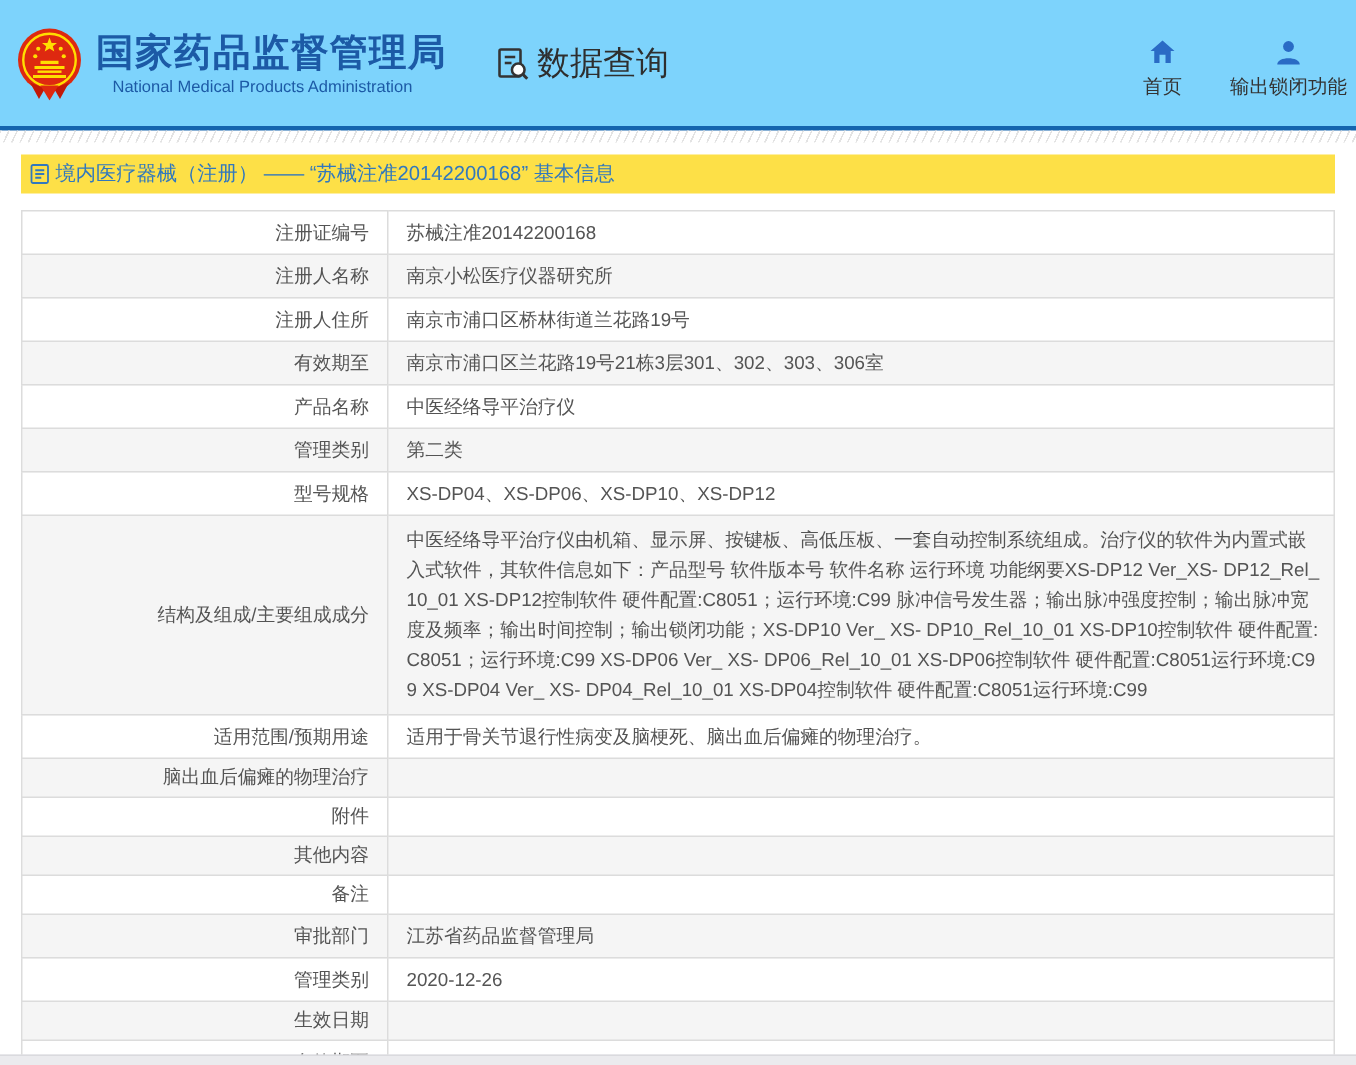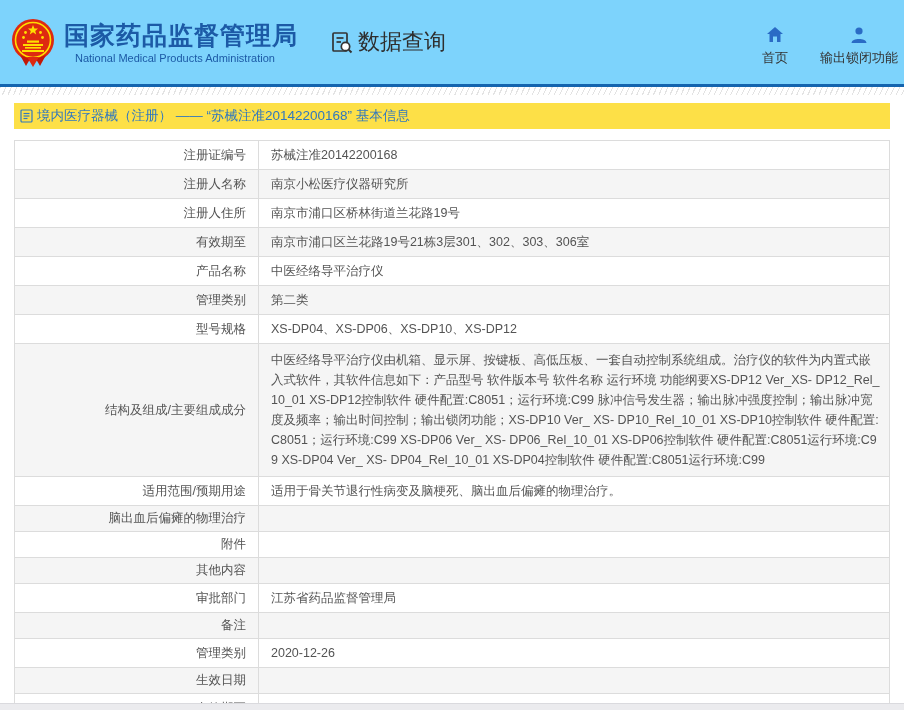--- a/index.html
+++ b/index.html
@@ -160,27 +160,27 @@
     <th>附件</th>
     <td></td>
   </tr>
 
   <tr>
     <th>其他内容</th>
     <td></td>
   </tr>
 
   <tr>
+    <th>备注</th>
+    <td></td>
+  </tr>
+
+  <tr>
     <th>审批部门</th>
     <td>江苏省药品监督管理局</td>
-  </tr>
-
-  <tr>
-    <th>备注</th>
-    <td></td>
   </tr>
 
   <tr>
     <th>管理类别</th>
     <td>2020-12-26</td>
   </tr>
 
   <tr>
     <th>生效日期</th>
     <td></td>

